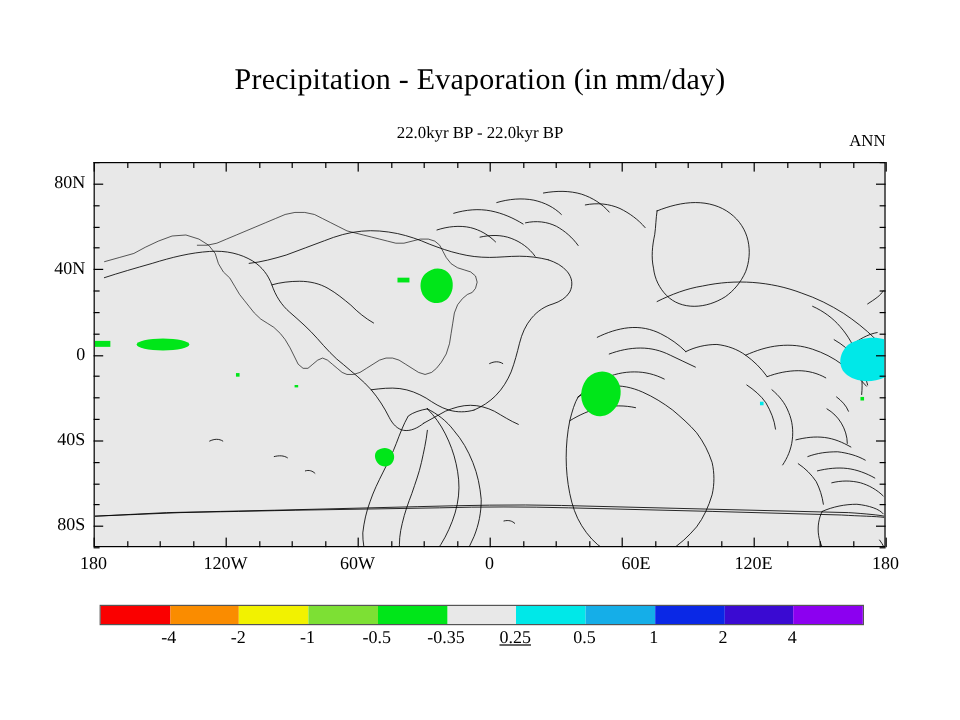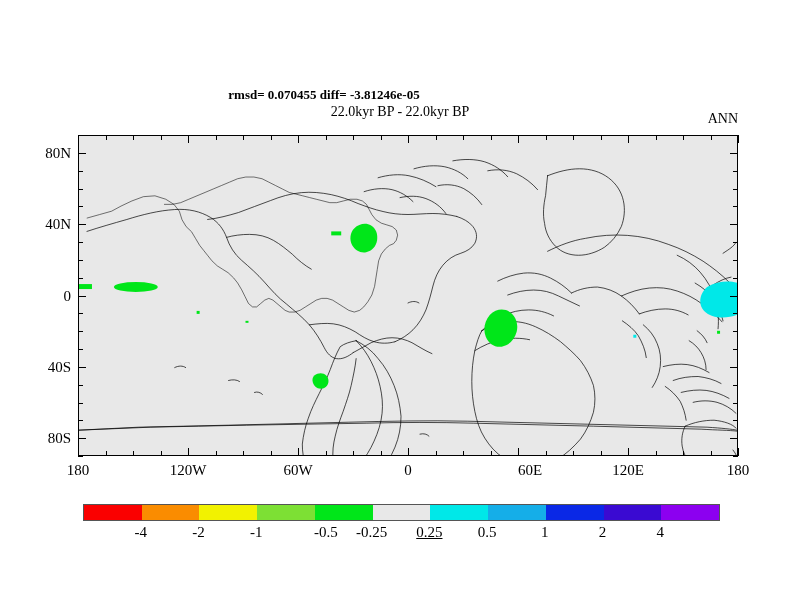--- a/index.html
+++ b/index.html
@@ -155,21 +155,21 @@
     line-height: 18px;
     white-space: nowrap;
     transform: translateX(-50%);
   }
 </style>
 </head>
 <body>
 
 <div id="figure">
 
-  <div class="rmsd-line">rmsd= 0.070455 diff= -3.81246e-05</div>
+  <div class="main-title">Precipitation - Evaporation (in mm/day)</div>
   <div class="period-line">22.0kyr BP - 22.0kyr BP</div>
   <div class="season-line">ANN</div>
 
   <div id="map-panel">
     <svg id="map-svg" viewBox="0 0 660 321" preserveAspectRatio="none">
       <g fill="none" stroke="#000000" stroke-width="0.7" stroke-linejoin="round" stroke-linecap="round">
 
         <path d="M12,96 L30,92 L48,88 L62,82 L78,76 L95,71 L112,70 L128,74 L140,80 L148,88
                  L152,98 L158,106 L166,112 L172,120 L178,128 L184,134 L190,140 L196,146
                  L204,152 L212,156 L220,160 L228,166 L234,172 L240,180 L245,188 L250,196
@@ -442,20 +442,20 @@
     <div class="tick tick-y" style="top: 135px; left: 78px;"></div>
     <div class="tick tick-y" style="top: 135px; left: 733px;"></div>
     <div class="ylabel" style="top: 152.833px;">80N</div>
     <div class="ylabel" style="top: 224.167px;">40N</div>
     <div class="ylabel" style="top: 295.5px;">0</div>
     <div class="ylabel" style="top: 366.833px;">40S</div>
     <div class="ylabel" style="top: 438.167px; text-align: center;">80S</div>
     <div class="cb-label" style="left: 140.727px;">-4</div>
     <div class="cb-label" style="left: 198.455px;">-2</div>
     <div class="cb-label" style="left: 256.182px;">-1</div>
-    <div class="cb-label" style="left: 313.909px; margin-left: 12px;">-0.5</div>
-    <div class="cb-label" style="left: 371.636px;">-0.25</div>
+    <div class="cb-label" style="left: 313.909px;">-0.5</div>
+    <div class="cb-label" style="left: 371.636px;">-0.35</div>
     <div class="cb-label" style="left: 429.364px; text-decoration: underline;">0.25</div>
     <div class="cb-label" style="left: 487.091px;">0.5</div>
     <div class="cb-label" style="left: 544.818px;">1</div>
     <div class="cb-label" style="left: 602.545px;">2</div>
     <div class="cb-label" style="left: 660.273px;">4</div>
   </div>
 
 </body></html>

